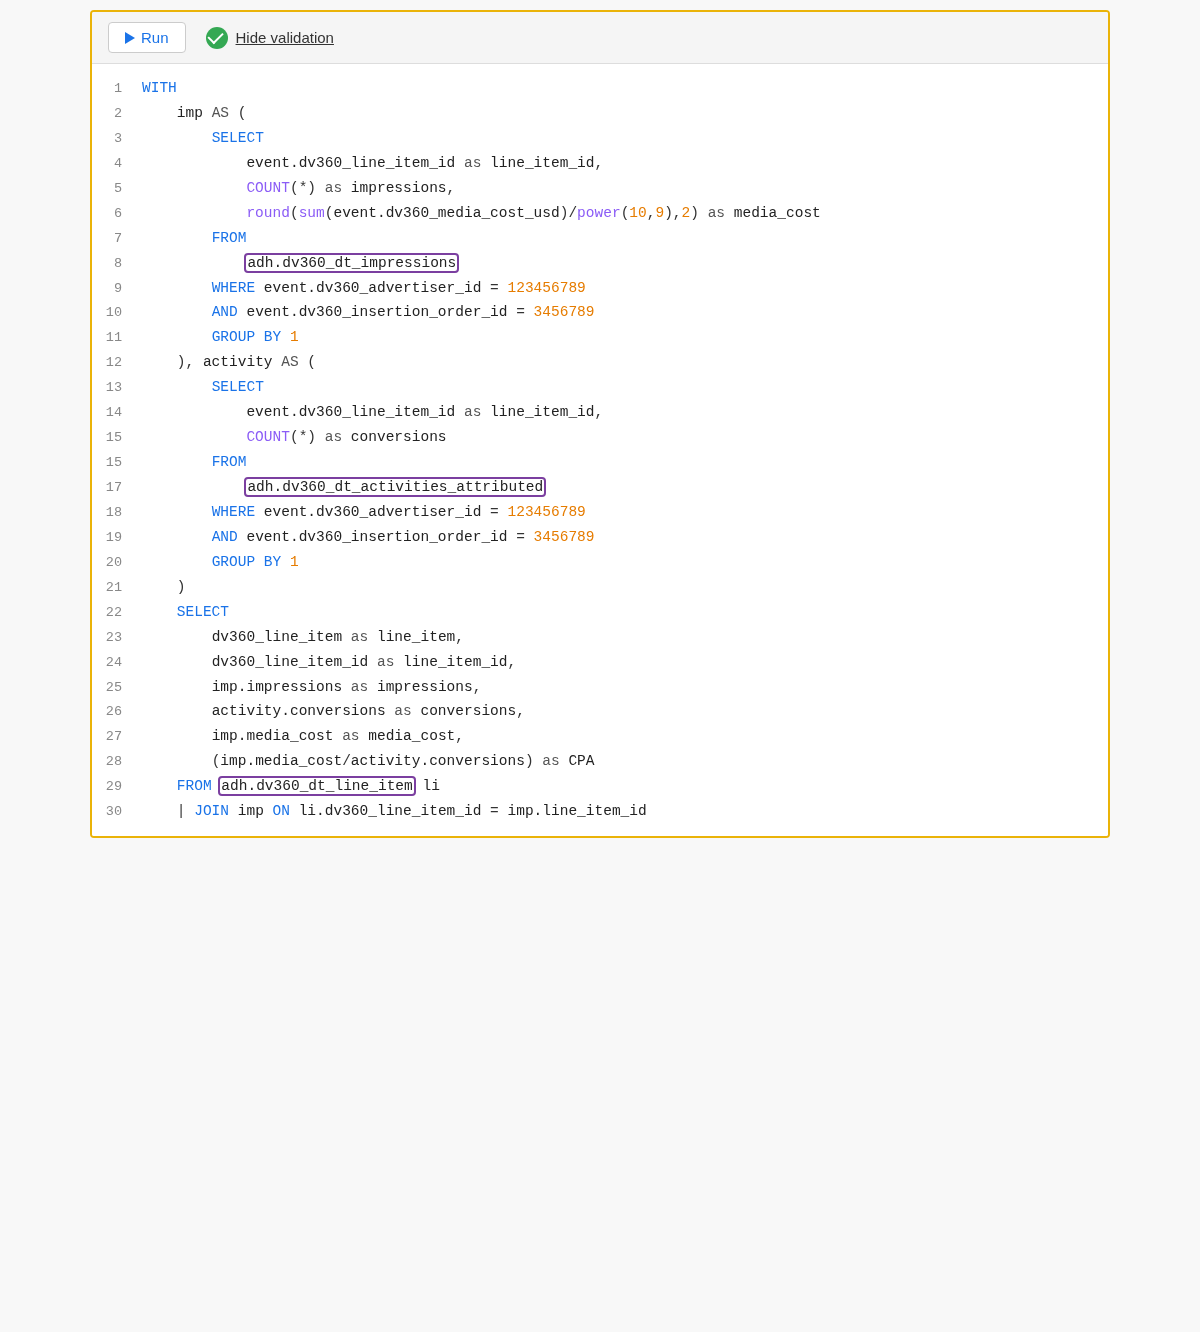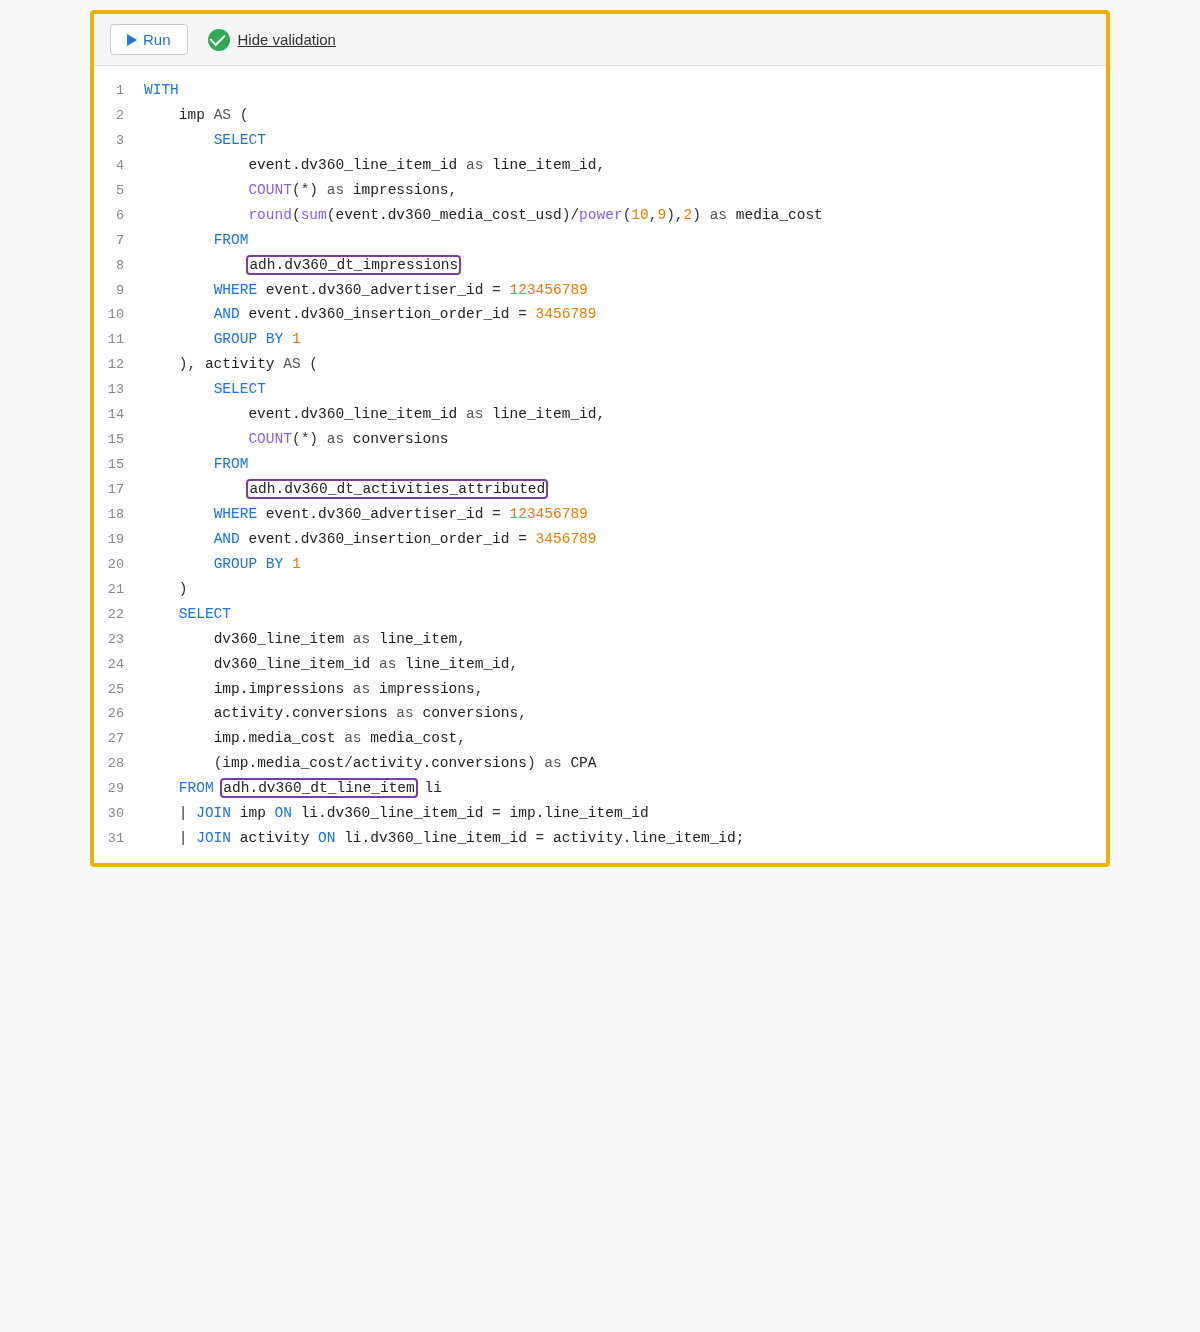--- a/index.html
+++ b/index.html
@@ -8,21 +8,21 @@
       background: #f8f8f8;
       display: flex;
       justify-content: center;
       align-items: flex-start;
       min-height: 100vh;
       padding: 10px;
     }
     .container {
       width: 1020px;
       background: #fff;
-      border: 4px solid #eab308;
+      border: 2px solid #eab308;
       border-radius: 4px;
       overflow: hidden;
     }
     
     .toolbar {
       display: flex;
       align-items: center;
       padding: 10px 16px;
       background: #f5f5f5;
       border-bottom: 1px solid #ddd;
@@ -303,19 +303,15 @@
     <div class="code-line">
       <span class="line-num">29</span>
       <span class="line-content">    <span class="kw">FROM</span> <span class="hl-box"><span class="tbl">adh.dv360_dt_line_item</span></span> <span class="id">li</span></span>
     </div>
 
     <div class="code-line">
       <span class="line-num">30</span>
       <span class="line-content">    <span class="op">|</span> <span class="kw">JOIN</span> <span class="id">imp</span> <span class="kw">ON</span> <span class="id">li.dv360_line_item_id</span> <span class="op">=</span> <span class="id">imp.line_item_id</span></span>
     </div>
 
-    <div class="code-line">
-      <span class="line-num">31</span>
-      <span class="line-content">    <span class="op">|</span> <span class="kw">JOIN</span> <span class="id">activity</span> <span class="kw">ON</span> <span class="id">li.dv360_line_item_id</span> <span class="op">=</span> <span class="id">activity.line_item_id</span><span class="op">;</span></span>
-    </div>
 
   </div>
 </div>
 
 </body></html>

